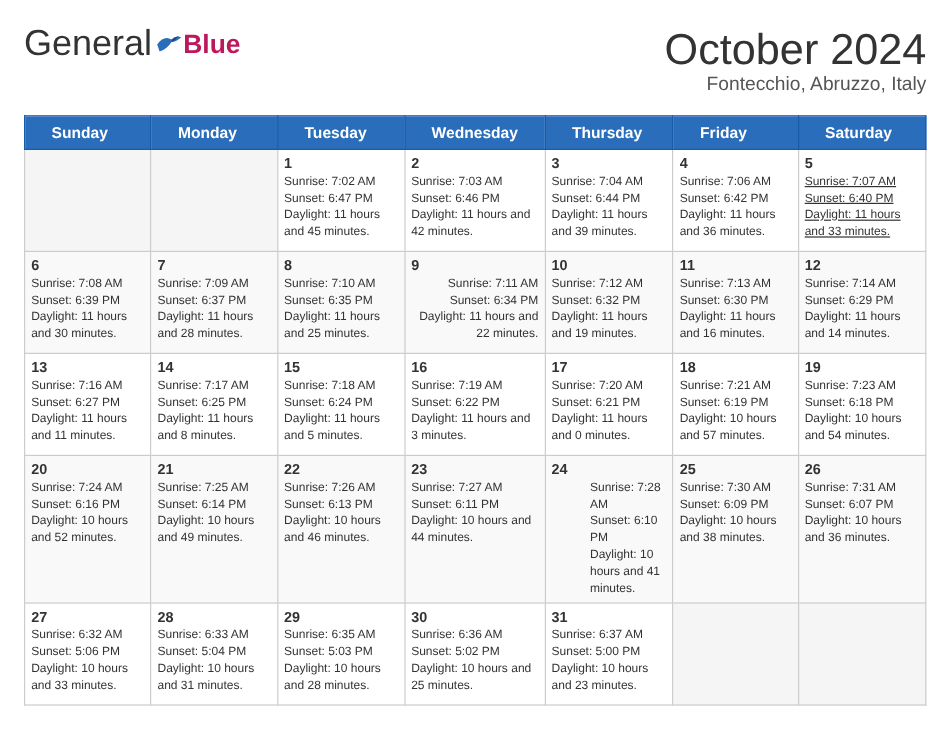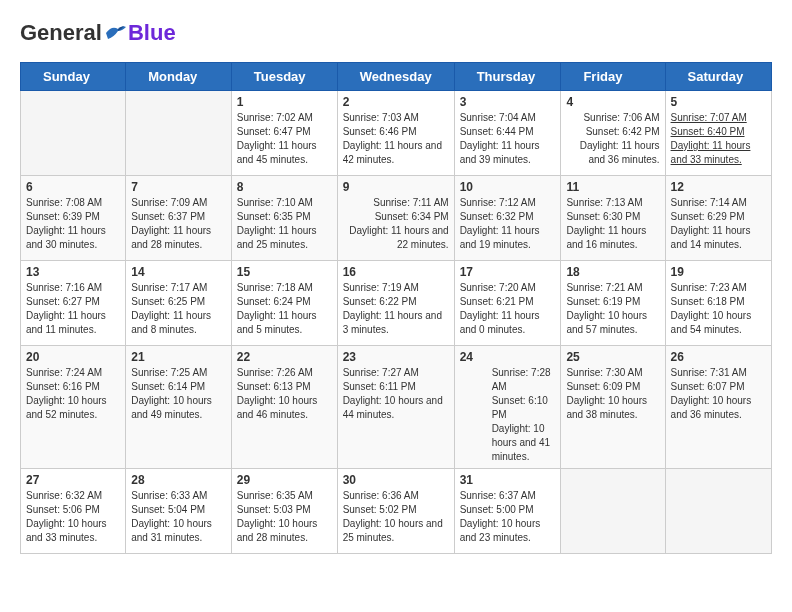--- a/index.html
+++ b/index.html
@@ -19,28 +19,28 @@
     .logo {
       display: flex;
       flex-direction: column;
       align-items: flex-start;
     }
     .logo-text {
       display: flex;
       align-items: center;
     }
     .logo-general {
-      font-size: 22px;
-      font-weight: bold;
+      font-size: 30px;
+      font-weight: normal;
       color: #333;
     }
     .logo-blue {
       font-size: 22px;
       font-weight: bold;
-      color: #6d28d9;
+      color: #be185d;
     }
     .logo-bird {
       width: 24px;
       height: 20px;
       margin-left: 2px;
     }
     .title-section {
       text-align: right;
     }
     .month-title {
@@ -104,20 +104,24 @@
   <div class="logo">
     <div class="logo-text">
       <span class="logo-general">General</span>
       <svg class="logo-bird" viewBox="0 0 24 20">
         <path d="M2 10 Q8 2 14 6 Q18 2 22 4 Q18 8 14 8 Q10 14 4 16 Z" fill="#2a6ebb"></path>
         <path d="M14 6 Q16 4 20 3 Q17 7 14 8 Z" fill="#1a4a8a"></path>
       </svg>
       <span class="logo-blue">Blue</span>
     </div>
   </div>
+  <div class="title-section">
+    <div class="month-title">October 2024</div>
+    <div class="location">Fontecchio, Abruzzo, Italy</div>
+  </div>
 </div>
 
 <table class="calendar">
   <thead>
     <tr>
     <th>Sunday</th>
         <th>Monday</th>
         <th>Tuesday</th>
         <th>Wednesday</th>
         <th>Thursday</th>
@@ -142,21 +146,21 @@
 Daylight: 11 hours and 42 minutes.</div>
         </td>
         <td>
           <span class="day-num">3</span>
           <div class="day-info" style="white-space: pre-line;">Sunrise: 7:04 AM
 Sunset: 6:44 PM
 Daylight: 11 hours and 39 minutes.</div>
         </td>
         <td>
           <span class="day-num">4</span>
-          <div class="day-info" style="white-space: pre-line; text-align: right;">Sunrise: 7:06 AM
+          <div class="day-info" style="white-space: pre-line;">Sunrise: 7:06 AM
 Sunset: 6:42 PM
 Daylight: 11 hours and 36 minutes.</div>
         </td>
         <td>
           <span class="day-num">5</span>
           <div class="day-info" style="white-space: pre-line; text-decoration: underline;">Sunrise: 7:07 AM
 Sunset: 6:40 PM
 Daylight: 11 hours and 33 minutes.</div>
         </td>
       </tr>

